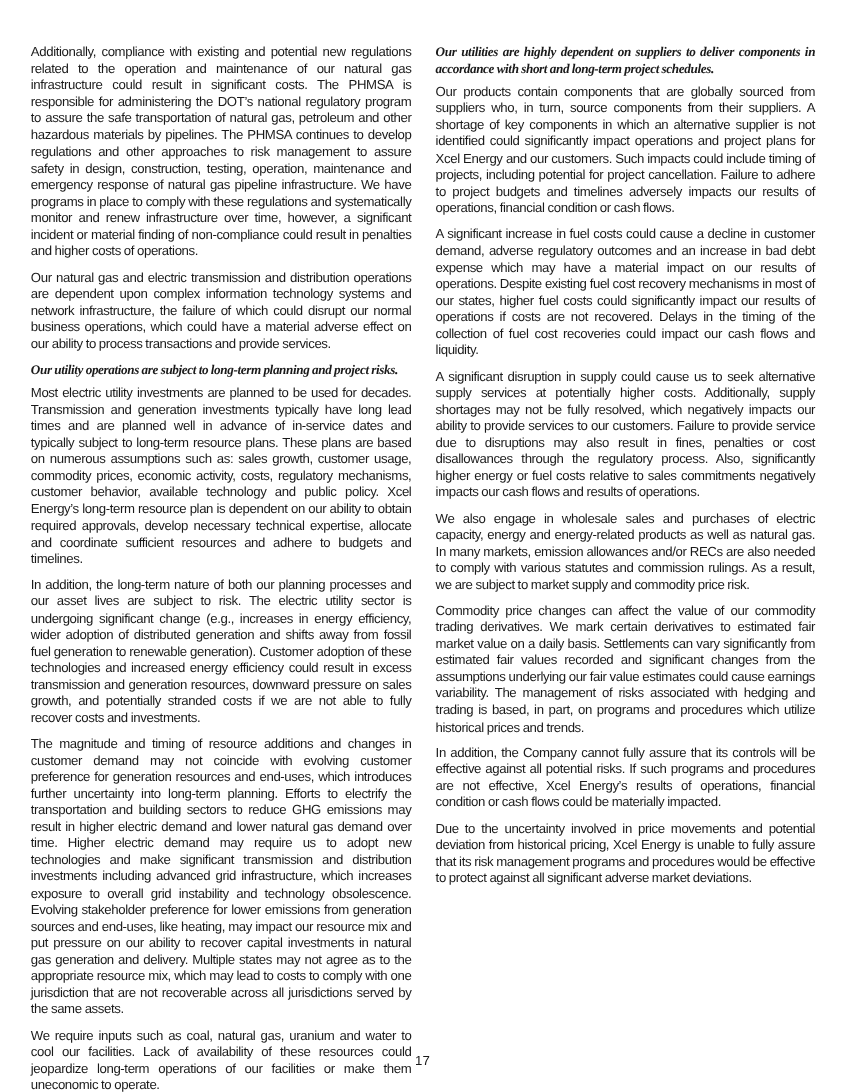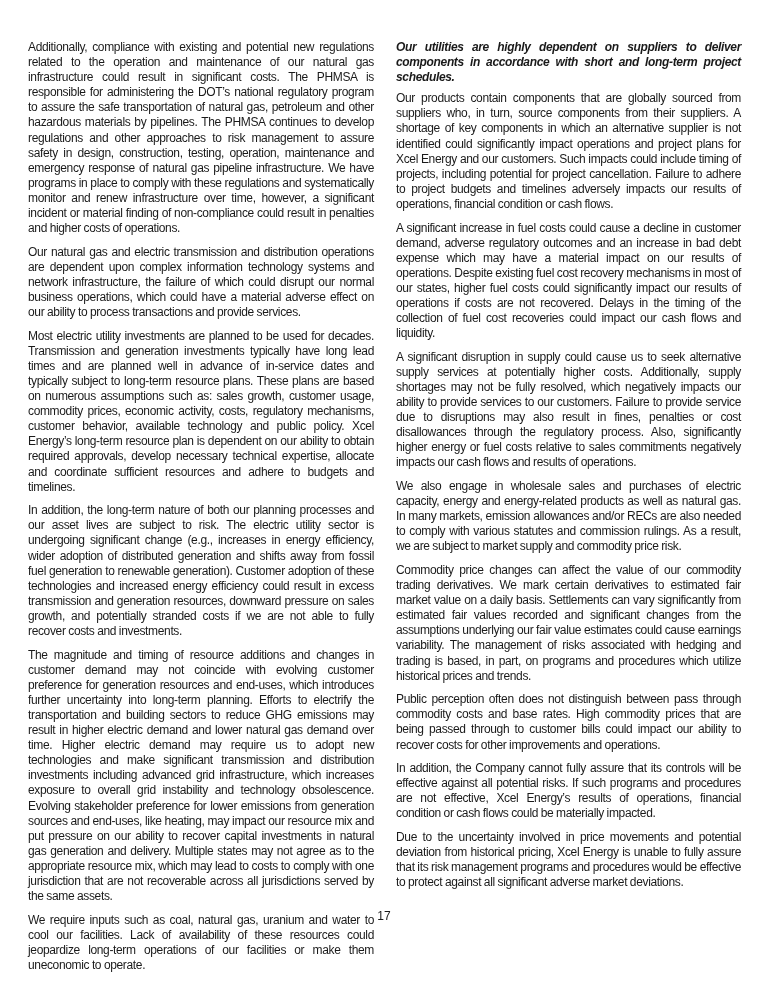--- a/index.html
+++ b/index.html
@@ -11,48 +11,48 @@
     font-size: 12px;
     line-height: 15.1px;
     color: #1a1a1a;
     text-align: justify;
     letter-spacing: -0.35px;
     word-spacing: -0.3px;
   }
   .col-left { left: 28px; width: 346px; }
   .col-right { left: 396px; width: 345px; }
   .col p { margin: 0 0 8.5px 0; }
-  .col p.heading { font-weight: bold; font-style: italic; margin-bottom: 6px; }
+  .col p.heading { font-weight: bold; font-style: italic; margin-bottom: 6px; font-family: Liberation Serif, serif; }
   .page-number {
     position: absolute;
-    top: 909px;
+    top: 957px;
     left: 0; width: 768px;
     text-align: center;
     font-family: "Liberation Sans", sans-serif;
     font-size: 12px;
     color: #1a1a1a;
   }
 </style>
 </head>
 <body>
 
 <div class="col col-left">
   <p>Additionally, compliance with existing and potential new regulations related to the operation and maintenance of our natural gas infrastructure could result in significant costs. The PHMSA is responsible for administering the DOT’s national regulatory program to assure the safe transportation of natural gas, petroleum and other hazardous materials by pipelines. The PHMSA continues to develop regulations and other approaches to risk management to assure safety in design, construction, testing, operation, maintenance and emergency response of natural gas pipeline infrastructure. We have programs in place to comply with these regulations and systematically monitor and renew infrastructure over time, however, a significant incident or material finding of non-compliance could result in penalties and higher costs of operations.</p>
   <p>Our natural gas and electric transmission and distribution operations are dependent upon complex information technology systems and network infrastructure, the failure of which could disrupt our normal business operations, which could have a material adverse effect on our ability to process transactions and provide services.</p>
+  <p class="heading">Our utility operations are subject to long-term planning and project risks.</p>
   <p>Most electric utility investments are planned to be used for decades. Transmission and generation investments typically have long lead times and are planned well in advance of in-service dates and typically subject to long-term resource plans. These plans are based on numerous assumptions such as: sales growth, customer usage, commodity prices, economic activity, costs, regulatory mechanisms, customer behavior, available technology and public policy. Xcel Energy’s long-term resource plan is dependent on our ability to obtain required approvals, develop necessary technical expertise, allocate and coordinate sufficient resources and adhere to budgets and timelines.</p>
   <p>In addition, the long-term nature of both our planning processes and our asset lives are subject to risk. The electric utility sector is undergoing significant change (e.g., increases in energy efficiency, wider adoption of distributed generation and shifts away from fossil fuel generation to renewable generation). Customer adoption of these technologies and increased energy efficiency could result in excess transmission and generation resources, downward pressure on sales growth, and potentially stranded costs if we are not able to fully recover costs and investments.</p>
   <p>The magnitude and timing of resource additions and changes in customer demand may not coincide with evolving customer preference for generation resources and end-uses, which introduces further uncertainty into long-term planning. Efforts to electrify the transportation and building sectors to reduce GHG emissions may result in higher electric demand and lower natural gas demand over time. Higher electric demand may require us to adopt new technologies and make significant transmission and distribution investments including advanced grid infrastructure, which increases exposure to overall grid instability and technology obsolescence. Evolving stakeholder preference for lower emissions from generation sources and end-uses, like heating, may impact our resource mix and put pressure on our ability to recover capital investments in natural gas generation and delivery. Multiple states may not agree as to the appropriate resource mix, which may lead to costs to comply with one jurisdiction that are not recoverable across all jurisdictions served by the same assets.</p>
   <p>We require inputs such as coal, natural gas, uranium and water to cool our facilities. Lack of availability of these resources could jeopardize long-term operations of our facilities or make them uneconomic to operate.</p>
 </div>
 
 <div class="col col-right">
   <p class="heading">Our utilities are highly dependent on suppliers to deliver components in accordance with short and long-term project schedules.</p>
   <p>Our products contain components that are globally sourced from suppliers who, in turn, source components from their suppliers. A shortage of key components in which an alternative supplier is not identified could significantly impact operations and project plans for Xcel Energy and our customers. Such impacts could include timing of projects, including potential for project cancellation. Failure to adhere to project budgets and timelines adversely impacts our results of operations, financial condition or cash flows.</p>
   <p>A significant increase in fuel costs could cause a decline in customer demand, adverse regulatory outcomes and an increase in bad debt expense which may have a material impact on our results of operations. Despite existing fuel cost recovery mechanisms in most of our states, higher fuel costs could significantly impact our results of operations if costs are not recovered. Delays in the timing of the collection of fuel cost recoveries could impact our cash flows and liquidity.</p>
   <p>A significant disruption in supply could cause us to seek alternative supply services at potentially higher costs. Additionally, supply shortages may not be fully resolved, which negatively impacts our ability to provide services to our customers. Failure to provide service due to disruptions may also result in fines, penalties or cost disallowances through the regulatory process. Also, significantly higher energy or fuel costs relative to sales commitments negatively impacts our cash flows and results of operations.</p>
   <p>We also engage in wholesale sales and purchases of electric capacity, energy and energy-related products as well as natural gas. In many markets, emission allowances and/or RECs are also needed to comply with various statutes and commission rulings. As a result, we are subject to market supply and commodity price risk.</p>
   <p>Commodity price changes can affect the value of our commodity trading derivatives. We mark certain derivatives to estimated fair market value on a daily basis. Settlements can vary significantly from estimated fair values recorded and significant changes from the assumptions underlying our fair value estimates could cause earnings variability. The management of risks associated with hedging and trading is based, in part, on programs and procedures which utilize historical prices and trends.</p>
-  <p>Public perception often does not distinguish between pass through commodity costs and base rates. High commodity prices that are being passed through to customer bills could impact our ability to recover costs for other  improvements and operations.</p>
   <p>In addition, the Company cannot fully assure that its controls will be effective against all potential risks. If such programs and procedures are not effective, Xcel Energy’s results of operations, financial condition or cash flows could be materially impacted.</p>
   <p>Due to the uncertainty involved in price movements and potential deviation from historical pricing, Xcel Energy is unable to fully assure that its risk management programs and procedures would be effective to protect against all significant adverse market deviations.</p>
 </div>
 
 <div class="page-number">17</div>
 
 </body></html>

